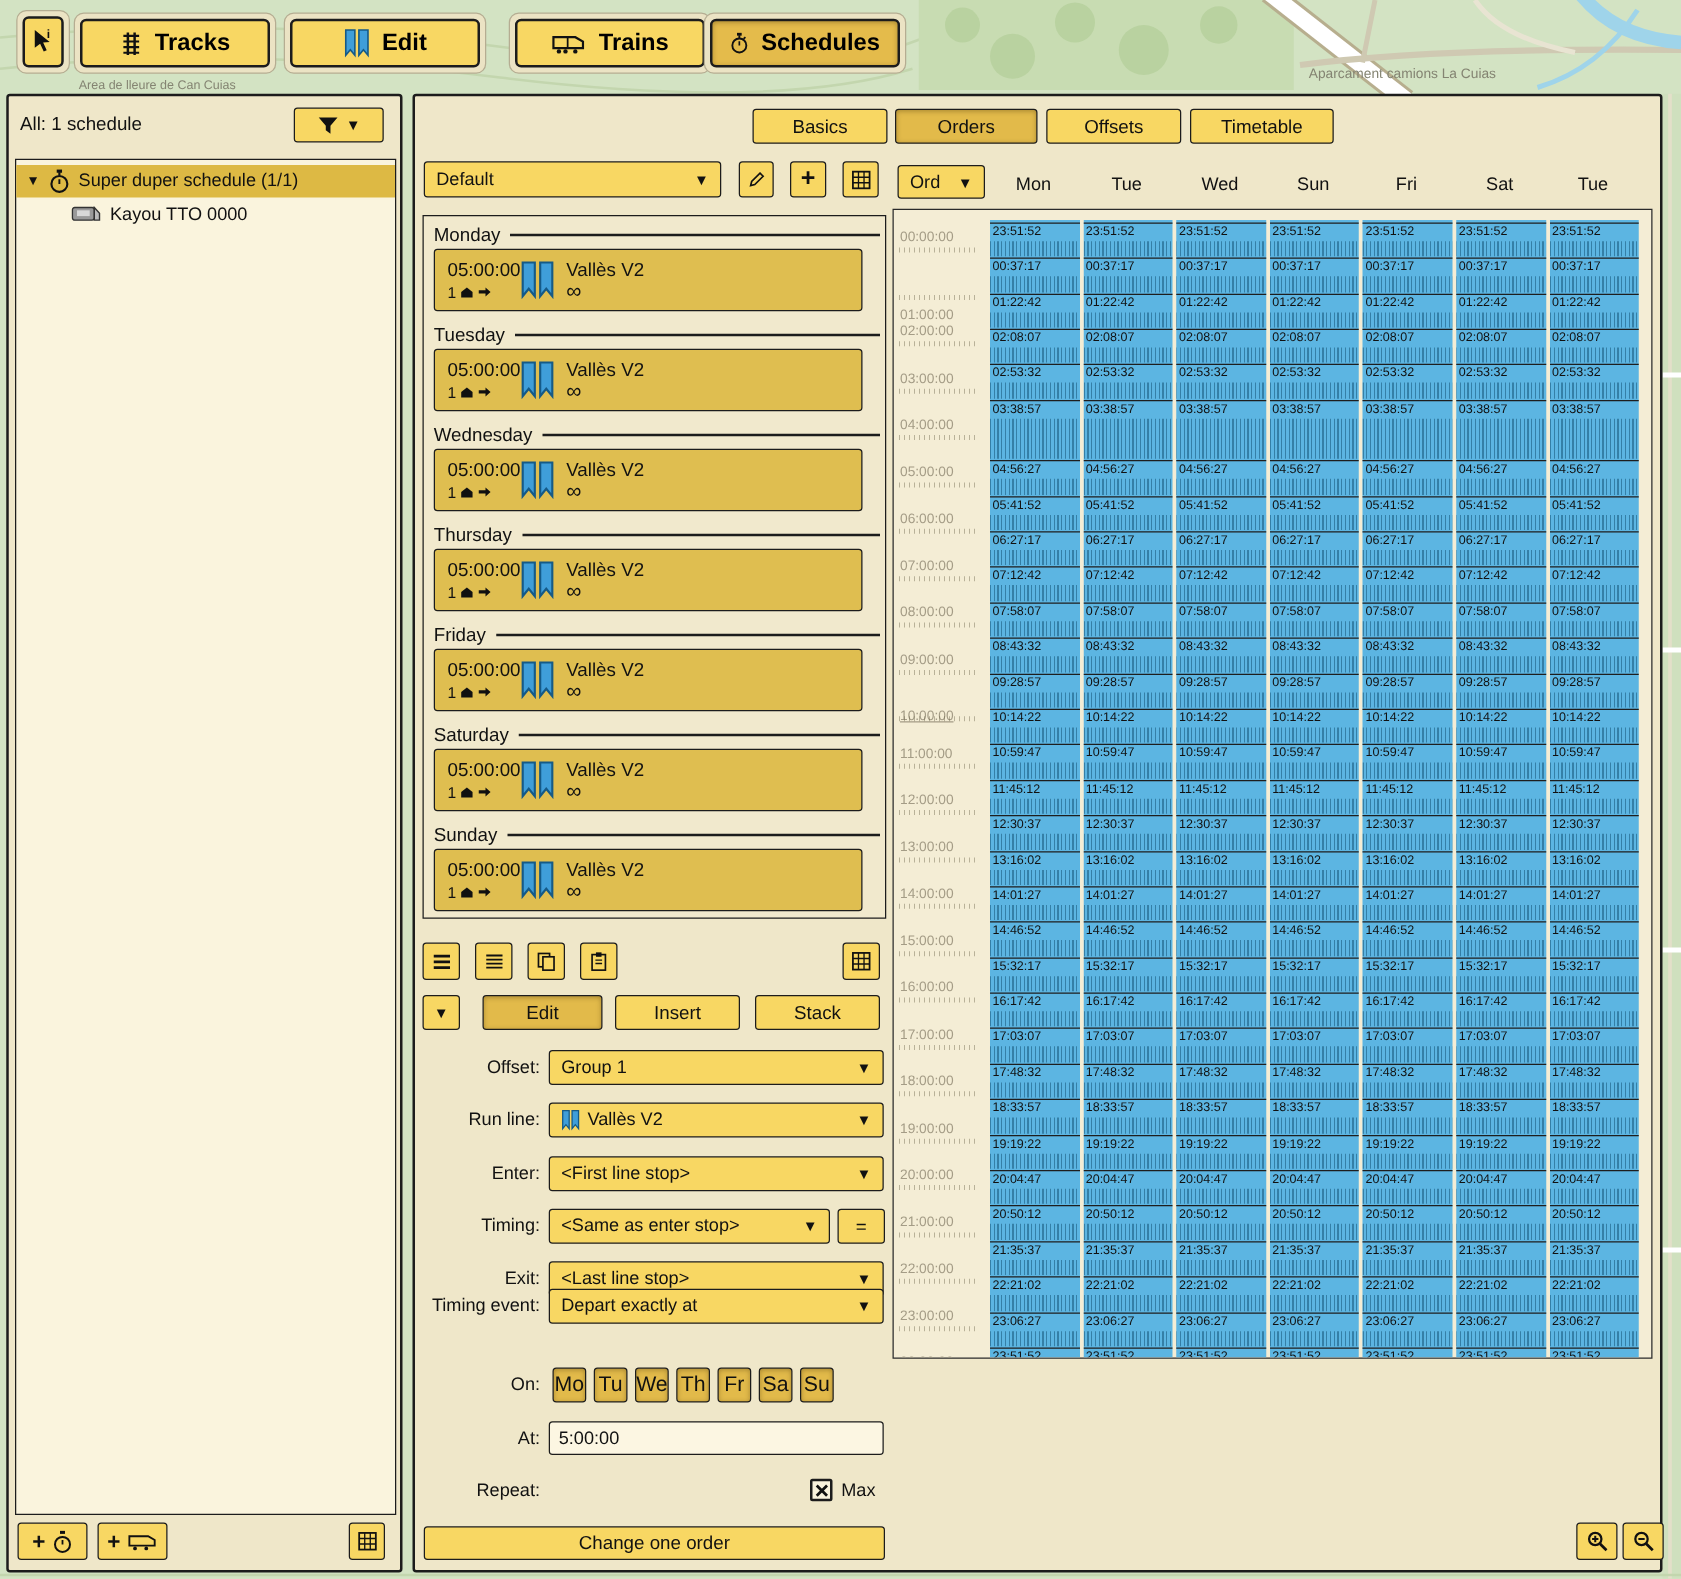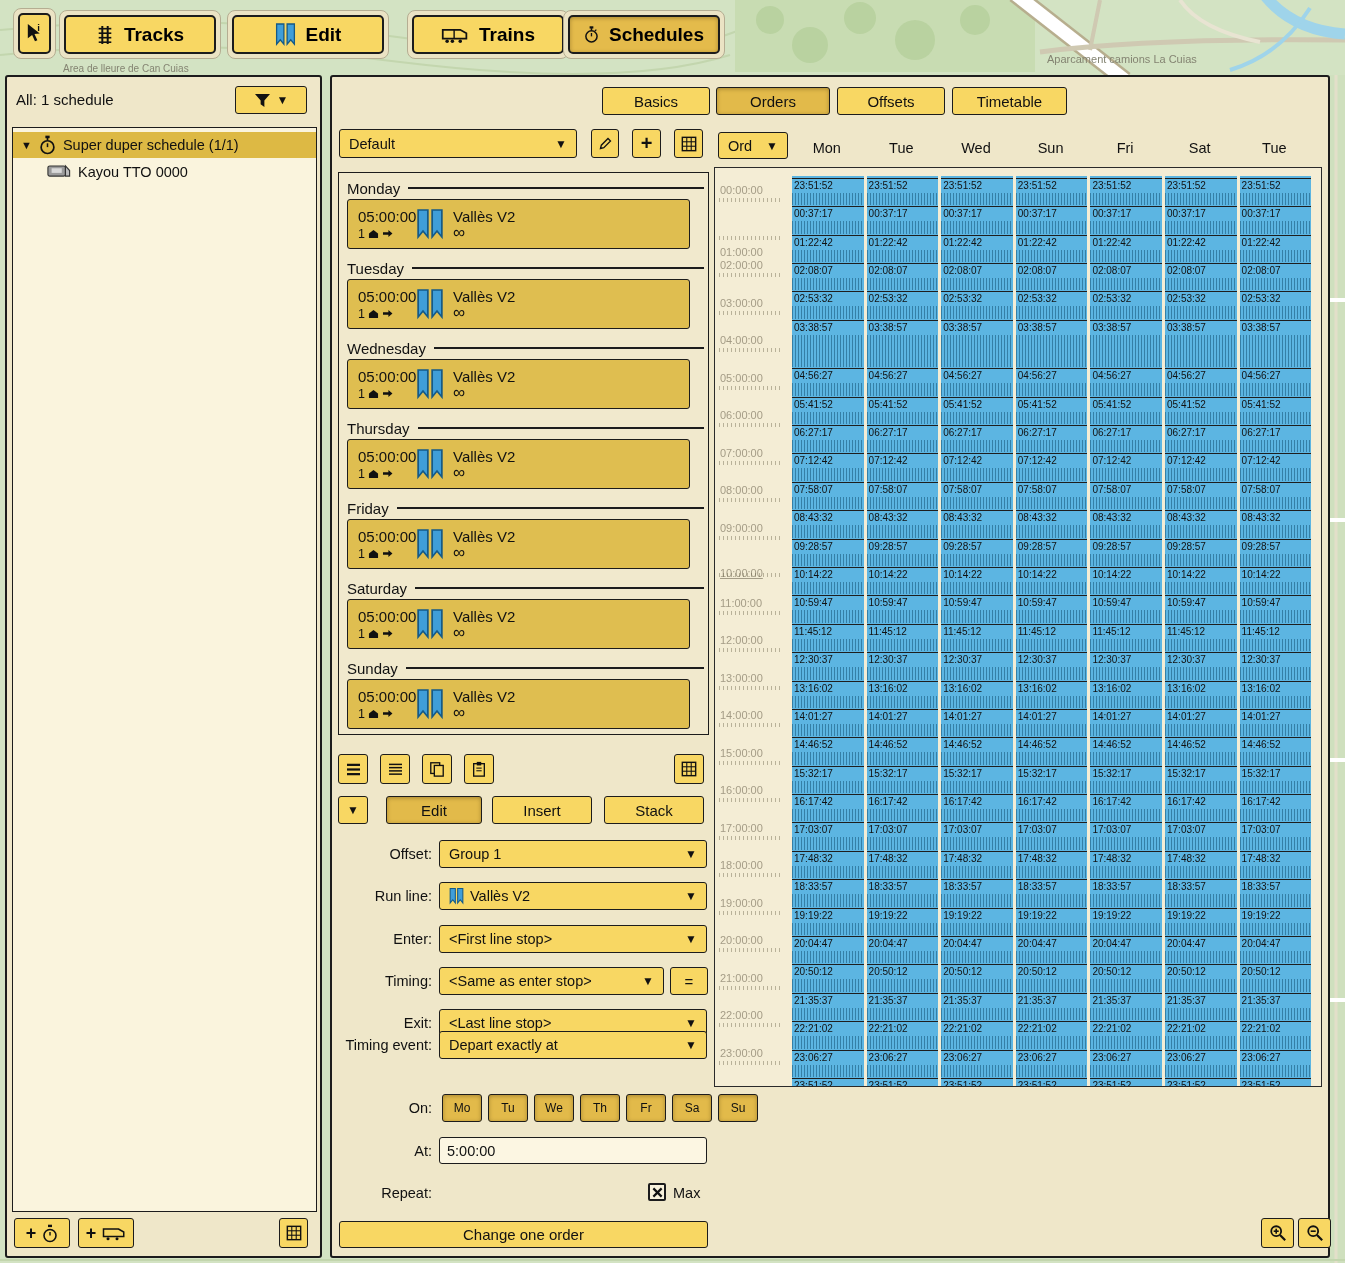--- a/index.html
+++ b/index.html
@@ -19,21 +19,21 @@
   
   .tb-frame{position:absolute;background:#ebe3c4;border:1px solid #b5ad92;border-radius:8px;padding:4px;z-index:2;}
   .tb-btn{position:relative;height:39px;display:flex;align-items:center;justify-content:center;gap:10px;padding:0 14px;
           font-size:19px;font-weight:bold;background:#f8d763;border:2px solid #1c1c1c;border-radius:5px;width:152px;cursor:pointer;font-family:inherit;}
   .tb-btn.pressed{background:#e4bb4b;box-shadow:inset 0 1px 4px rgba(60,40,0,.35);}
   .tb-btn.small{width:33px;height:41px;padding:0;}
   
   .tree{position:absolute;left:5px;top:50px;width:305px;height:1085px;background:#faf4dd;border:1.6px solid #1c1c1c;padding-top:4px;}
   .tree-row{display:flex;align-items:center;height:26px;font-size:14.5px;gap:7px;padding:0 8px;}
   .tree-row.selected{background:#ddb944;}
-  .tree-row.child{padding-left:34px;height:27px;}
+  .tree-row.child{padding-left:44px;height:27px;}
   .sb-header{position:absolute;left:9px;top:14px;font-size:15px;}
   
   .ed-tab{top:10px;height:28px;font-size:15px;}
   .tmpl-row{position:absolute;top:52px;}
   .day-list{position:absolute;left:6px;top:95px;width:371px;height:563px;background:#f1e9cd;border:1.6px solid #1c1c1c;padding:6px 0 0 0;overflow:hidden;}
   .day-sec-label{display:flex;align-items:center;font-size:15px;margin:0 4px 2px 8px;height:18px;}
   .day-sec-label .rule{flex:1;height:1.4px;background:#1c1c1c;margin-left:8px;}
   .order-card{position:relative;height:50px;margin:0 18px 10px 8px;background:#dfbe50;border:1.6px solid #1c1c1c;border-radius:3px;
               display:flex;align-items:center;cursor:pointer;}
   .oc-left{width:68px;padding-left:10px;}
@@ -41,21 +41,21 @@
   .oc-sub{display:flex;align-items:center;gap:3px;font-size:12.5px;margin-top:2px;}
   .oc-right{margin-left:9px;}
   .oc-line{font-size:15px;}
   .oc-inf{font-size:17px;line-height:15px;}
   .sq{width:30px;height:30px;}
   .frow{position:absolute;left:0;width:377px;height:28px;}
   .flabel{position:absolute;right:277px;top:6px;font-size:14.5px;white-space:nowrap;}
   .ffield{left:107px;width:268px;height:28px;top:0;}
   .finput{position:absolute;left:107px;top:0;width:268px;height:27px;background:#fcf6e2;border:1.7px solid #1c1c1c;
           border-radius:3px;font-size:14.5px;font-family:inherit;padding:0 7px;color:#111;}
-  .dow{position:relative;width:40px;height:28px;font-size:12px;}
+  .dow{position:relative;width:27px;height:28px;font-size:17px;}
   .dow-wrap{position:absolute;left:110px;top:0;display:flex;gap:6px;}
   .chk{position:absolute;left:316px;top:4px;width:18px;height:18px;background:#f8f2dc;border:2px solid #1c1c1c;border-radius:2px;
        display:flex;align-items:center;justify-content:center;cursor:pointer;}
   .chk-label{position:absolute;left:341px;top:6px;font-size:14.5px;}
   
   .tt-dayheads{position:absolute;left:382px;top:60px;width:608px;height:22px;}
   .tt-dayhead{position:absolute;top:0;width:71.5px;height:22px;display:flex;align-items:center;justify-content:center;font-size:14.5px;}
   .tt-grid{position:absolute;left:382px;top:90px;width:608px;height:920px;background:#f4edd5;border:1.6px solid #2a2a2a;overflow:hidden;}
   .tt-hour{position:absolute;left:5px;font-size:11px;color:#a49c86;}
   .tt-htick{position:absolute;left:4px;width:64px;height:4px;background:repeating-linear-gradient(90deg,rgba(95,88,62,.4) 0 1px,transparent 1px 4px);}

